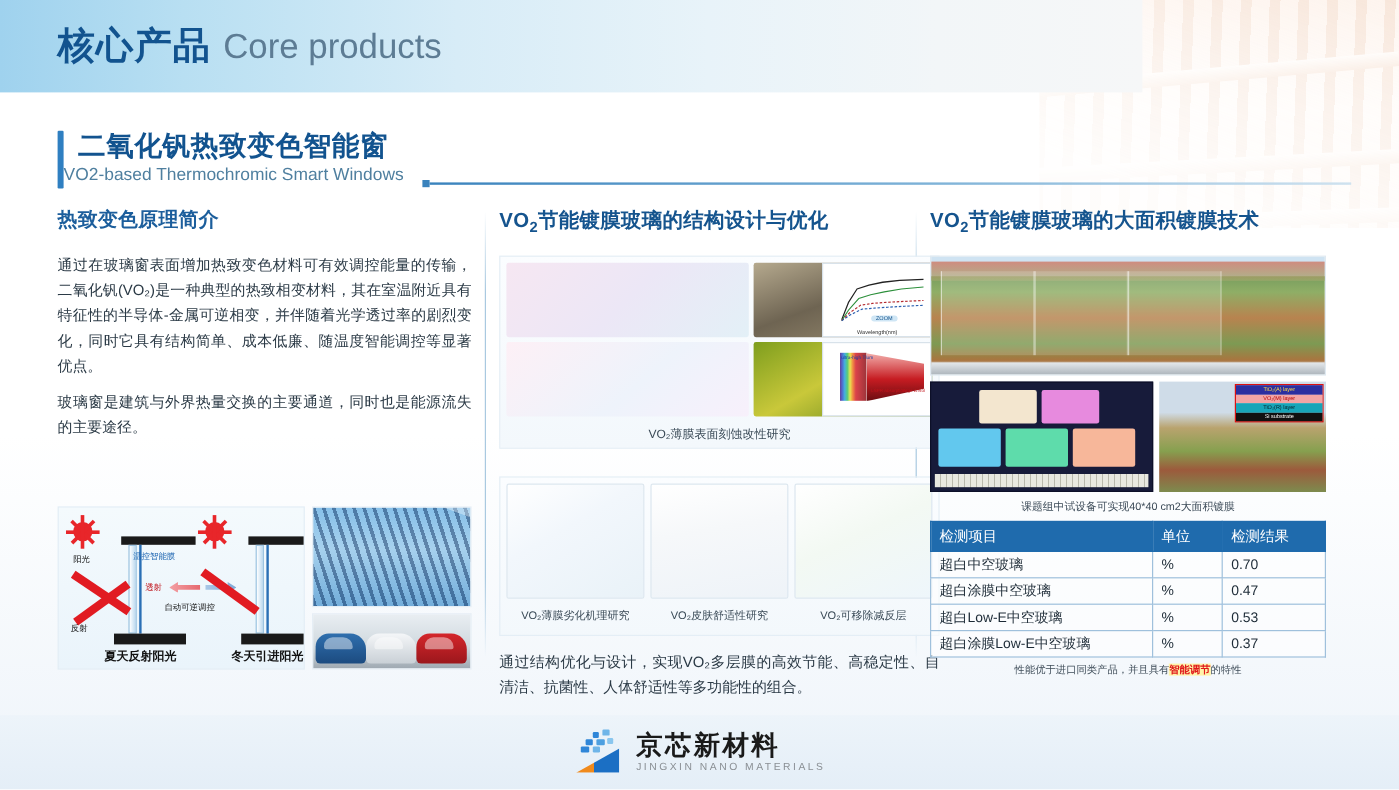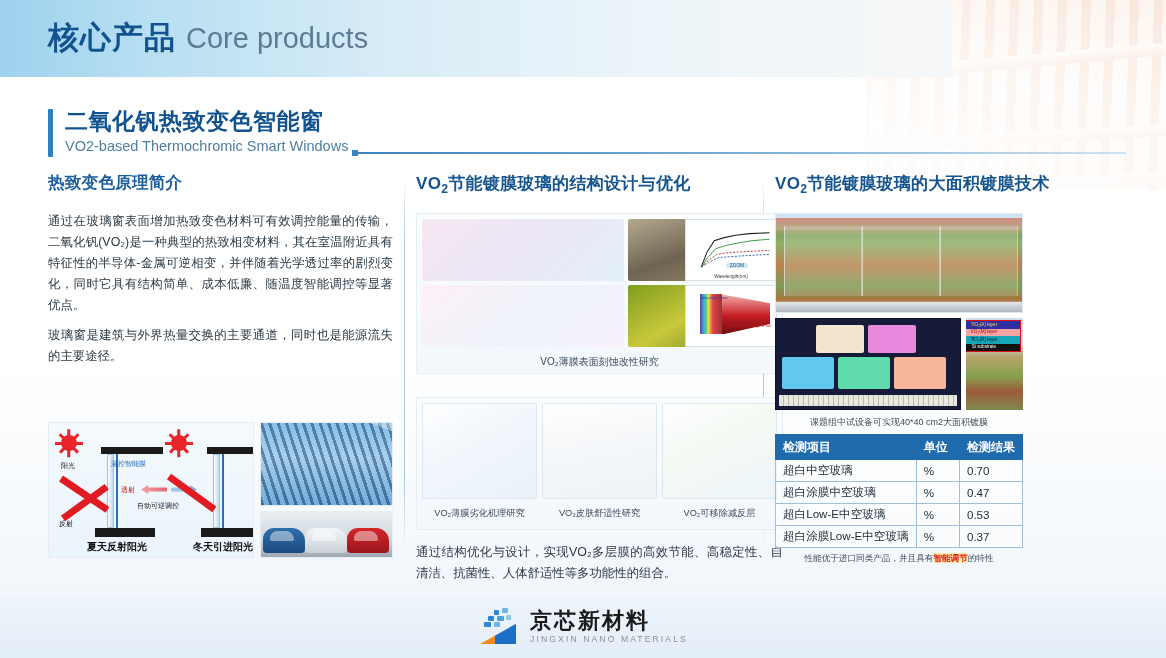--- a/index.html
+++ b/index.html
@@ -50,37 +50,37 @@
   .section-title { position: absolute; left: 48px; top: 106px; }
   .section-title .bar {
     position: absolute; left: 0; top: 3px; width: 5px; height: 48px;
     background: #2f7fc1; border-radius: 1px;
   }
   .section-title .cn {
     margin-left: 17px; font-size: 23px; font-weight: 700; color: #12538f;
     letter-spacing: .5px; line-height: 30px;
   }
   .section-title .en {
-    margin-left: 17px; font-size: 14.5px; color: #4f7f9f; line-height: 20px;
+    margin-left: 5px; font-size: 14.5px; color: #4f7f9f; line-height: 20px;
     white-space: nowrap;
   }
   .title-rule {
     position: absolute; left: 358px; top: 152px; width: 768px; height: 2px;
     background: linear-gradient(90deg,#3a83bd,#7fb3d8 55%,#cfe2ef);
   }
   .title-rule::before {
     content:""; position: absolute; left: -6px; top: -2px;
     width: 6px; height: 6px; background:#3a83bd;
   }
 
   
   .col { position: absolute; top: 172px; }
   .col-1 { left: 48px;  width: 345px; }
   .col-2 { left: 416px; width: 367px; }
-  .col-3 { left: 775px; width: 248px; }
+  .col-3 { left: 775px; width: 330px; }
   .col-divider {
     position: absolute; top: 176px; width: 1px; height: 372px;
     background: linear-gradient(180deg,rgba(160,195,220,0),#a9c9e0 18%,#a9c9e0 82%,rgba(160,195,220,0));
   }
   .div-1 { left: 404px; }
   .div-2 { left: 763px; }
 
   .col-head {
     font-size: 16.5px; font-weight: 700; color: #1c5e9c;
     letter-spacing: .3px; margin-bottom: 17px; white-space: nowrap;
@@ -214,21 +214,21 @@
   .sl2 { background:#f2a5a5; color:#b50000; }
   .sl3 { background:#18a5b8; color:#06202a; }
   .sl4 { background:#111; color:#fff; }
   .photo-cap { text-align:center; font-size:9px; color:#3c4b58; padding:6px 0 5px; }
 
   table.data {
     width: 100%; border-collapse: collapse; font-size: 11.6px; color:#1c2a36;
     background: rgba(255,255,255,.55);
   }
   table.data th {
-    background: #1f6bad; color:#fff; font-weight:700; padding: 3.5px 7px;
+    background: #1f6bad; color:#fff; font-weight:400; padding: 3.5px 7px;
     text-align:left; border:1px solid #1f6bad; font-size: 12px;
   }
   table.data th.c2 { text-align:left; width: 58px; }
   table.data th.c3 { text-align:left; width: 86px; }
   table.data td {
     border:1px solid #9fc0dc; padding: 3px 7px; white-space: nowrap;
   }
   table.data td.unit { width: 58px; }
   table.data td.val  { width: 86px; margin-left: 24px; }
   .tbl-note {

